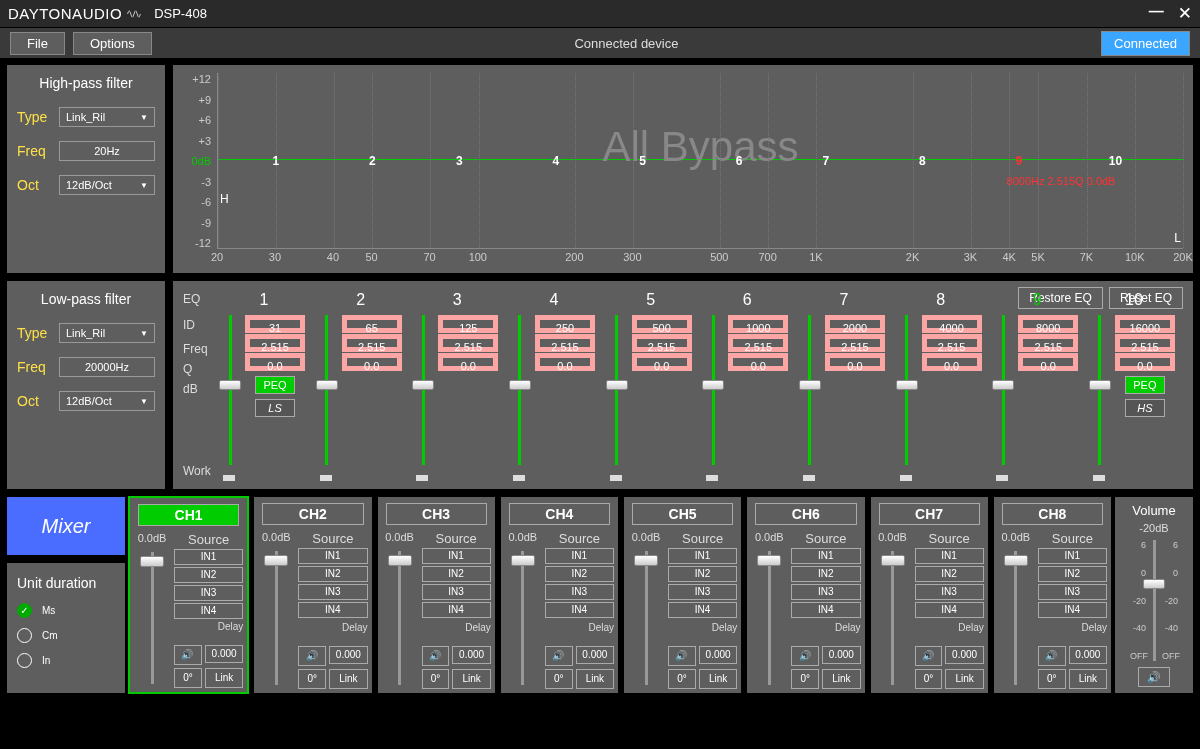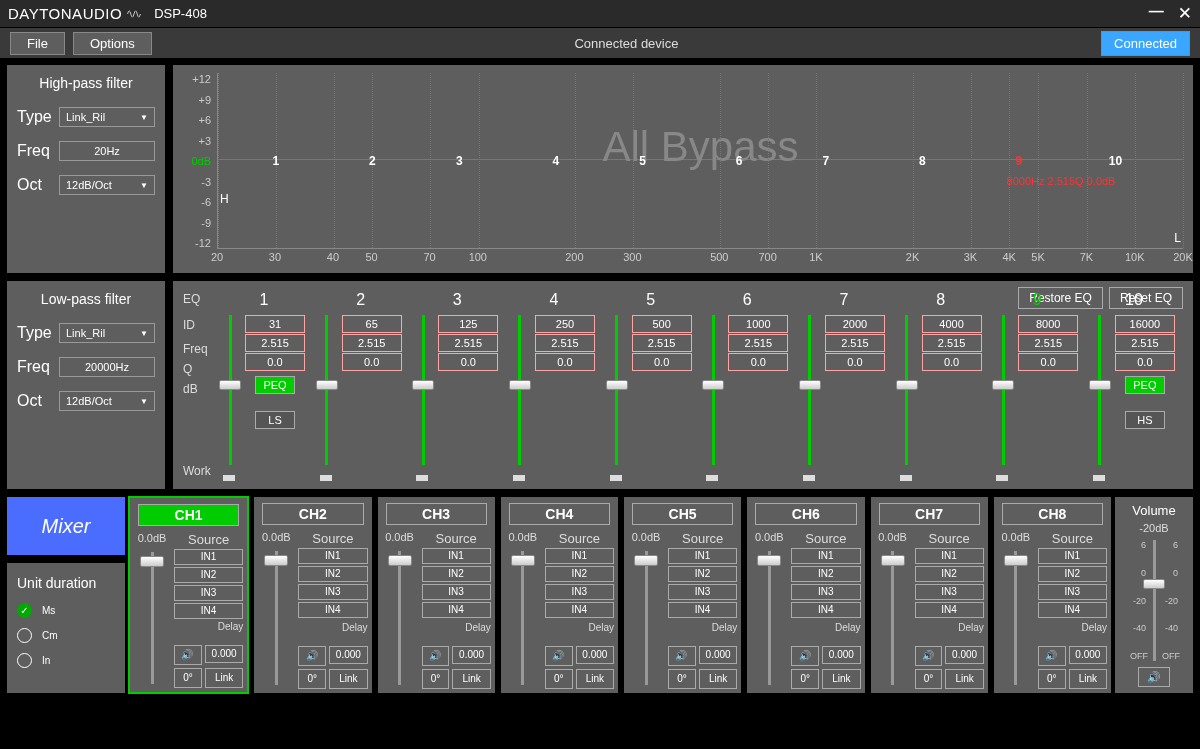--- a/index.html
+++ b/index.html
@@ -19,21 +19,21 @@
 .menu-btn { background: #5e5e5e; border: 1px solid #888; color: #fff; padding: 3px 16px; font-size: 13px; cursor: pointer; }
 .menubar-center { flex: 1; text-align: center; color: #ddd; font-size: 13px; }
 .connected { background: #3aa6ff; color: #fff; padding: 4px 12px; font-size: 13px; border: 1px solid #888; }
 
 .main { display: flex; padding: 6px; gap: 6px; }
 .left-col { width: 160px; display: flex; flex-direction: column; gap: 6px; }
 .panel { background: #5e5e5e; border: 1px solid #000; padding: 10px; }
 .filter-panel { height: 210px; }
 .filter-title { text-align: center; font-size: 14px; color: #fff; margin-bottom: 16px; }
 .filter-row { display: flex; align-items: center; margin-bottom: 14px; gap: 8px; }
-.filter-row label { width: 34px; font-size: 16px; color: #ffffff; }
+.filter-row label { width: 34px; font-size: 14px; color: #fde047; }
 .filter-select, .filter-input { flex: 1; background: #5e5e5e; border: 1px solid #999; color: #fff; padding: 3px 6px; font-size: 11px; text-align: center; height: 20px; }
 .filter-select { display: flex; justify-content: space-between; align-items: center; cursor: pointer; }
 .filter-select .caret { font-size: 8px; }
 
 .right-col { flex: 1; display: flex; flex-direction: column; gap: 6px; }
 
 .graph-panel { background: #5e5e5e; border: 1px solid #000; height: 210px; position: relative; padding: 8px 10px; }
 .graph-y { position: absolute; left: 10px; top: 8px; bottom: 24px; width: 28px; display: flex; flex-direction: column; justify-content: space-between; text-align: right; font-size: 11px; color: #ccc; }
 .graph-y .zero { color: #0c0; }
 .graph-plot { position: absolute; left: 44px; right: 10px; top: 8px; bottom: 24px; border-left: 1px solid #888; border-bottom: 1px solid #888; }
@@ -55,23 +55,23 @@
 .eq-buttons { position: absolute; right: 10px; top: 6px; display: flex; gap: 6px; }
 .eq-btn { background: #5e5e5e; border: 1px solid #aaa; color: #fff; padding: 3px 10px; font-size: 12px; cursor: pointer; }
 .eq-bands { flex: 1; display: flex; justify-content: space-between; padding-top: 2px; padding-right: 4px; }
 .eq-band { width: 90px; display: flex; flex-direction: column; align-items: center; position: relative; }
 .eq-id { font-size: 16px; color: #fff; height: 24px; }
 .eq-id.active { color: #0c0; }
 .eq-slider-wrap { position: absolute; left: 2px; top: 24px; bottom: 16px; width: 18px; display: flex; align-items: center; justify-content: center; }
 .eq-track { width: 3px; background: #0c0; height: 100%; position: relative; }
 .eq-thumb { position: absolute; left: 50%; transform: translateX(-50%); width: 22px; height: 10px; background: linear-gradient(#fff,#ccc); border-radius: 2px; top: 43%; border: 1px solid #888; }
 .eq-fields { margin-left: 22px; display: flex; flex-direction: column; gap: 1px; width: 60px; }
-.eq-field { background: #5e5e5e; border: 1px solid #fca5a5; color: #fff; text-align: center; font-size: 11px; height: 18px; line-height: 16px; }
+.eq-field { background: #5e5e5e; border: 5px solid #fca5a5; color: #fff; text-align: center; font-size: 11px; height: 18px; line-height: 16px; }
 .eq-peq { background: #0c0; color: #fff; border: 1px solid #aaa; text-align: center; font-size: 11px; height: 18px; line-height: 16px; margin-top: 4px; width: 40px; margin-left: auto; margin-right: auto; }
-.eq-shelf { background: #555; color: #fff; border: 1px solid #aaa; text-align: center; font-size: 11px; height: 18px; line-height: 16px; margin-top: 16px; width: 40px; margin-left: auto; margin-right: auto; }
+.eq-shelf { background: #555; color: #fff; border: 1px solid #aaa; text-align: center; font-size: 11px; height: 18px; line-height: 16px; margin-top: 4px; width: 40px; margin-left: auto; margin-right: auto; font-style: italic; }
 .eq-work { position: absolute; bottom: 0; left: 4px; width: 12px; height: 6px; background: #ddd; }
 
 .bottom { display: flex; padding: 0 6px 6px; gap: 2px; }
 .mixer-col { width: 120px; display: flex; flex-direction: column; gap: 6px; }
 .mixer-btn { background: #4a6dff; color: #fff; font-size: 20px; height: 60px; display: flex; align-items: center; justify-content: center; border: 1px solid #000; cursor: pointer; font-style: italic; }
 .unit-panel { background: #5e5e5e; border: 1px solid #000; flex: 1; padding: 12px 10px; }
 .unit-title { font-size: 14px; color: #fff; margin-bottom: 12px; }
 .radio-row { display: flex; align-items: center; gap: 10px; margin-bottom: 10px; font-size: 10px; color: #fff; cursor: pointer; }
 .radio { width: 15px; height: 15px; border-radius: 50%; border: 1px solid #fff; display: flex; align-items: center; justify-content: center; }
 .radio.checked { background: #0a0; border-color: #0a0; }

